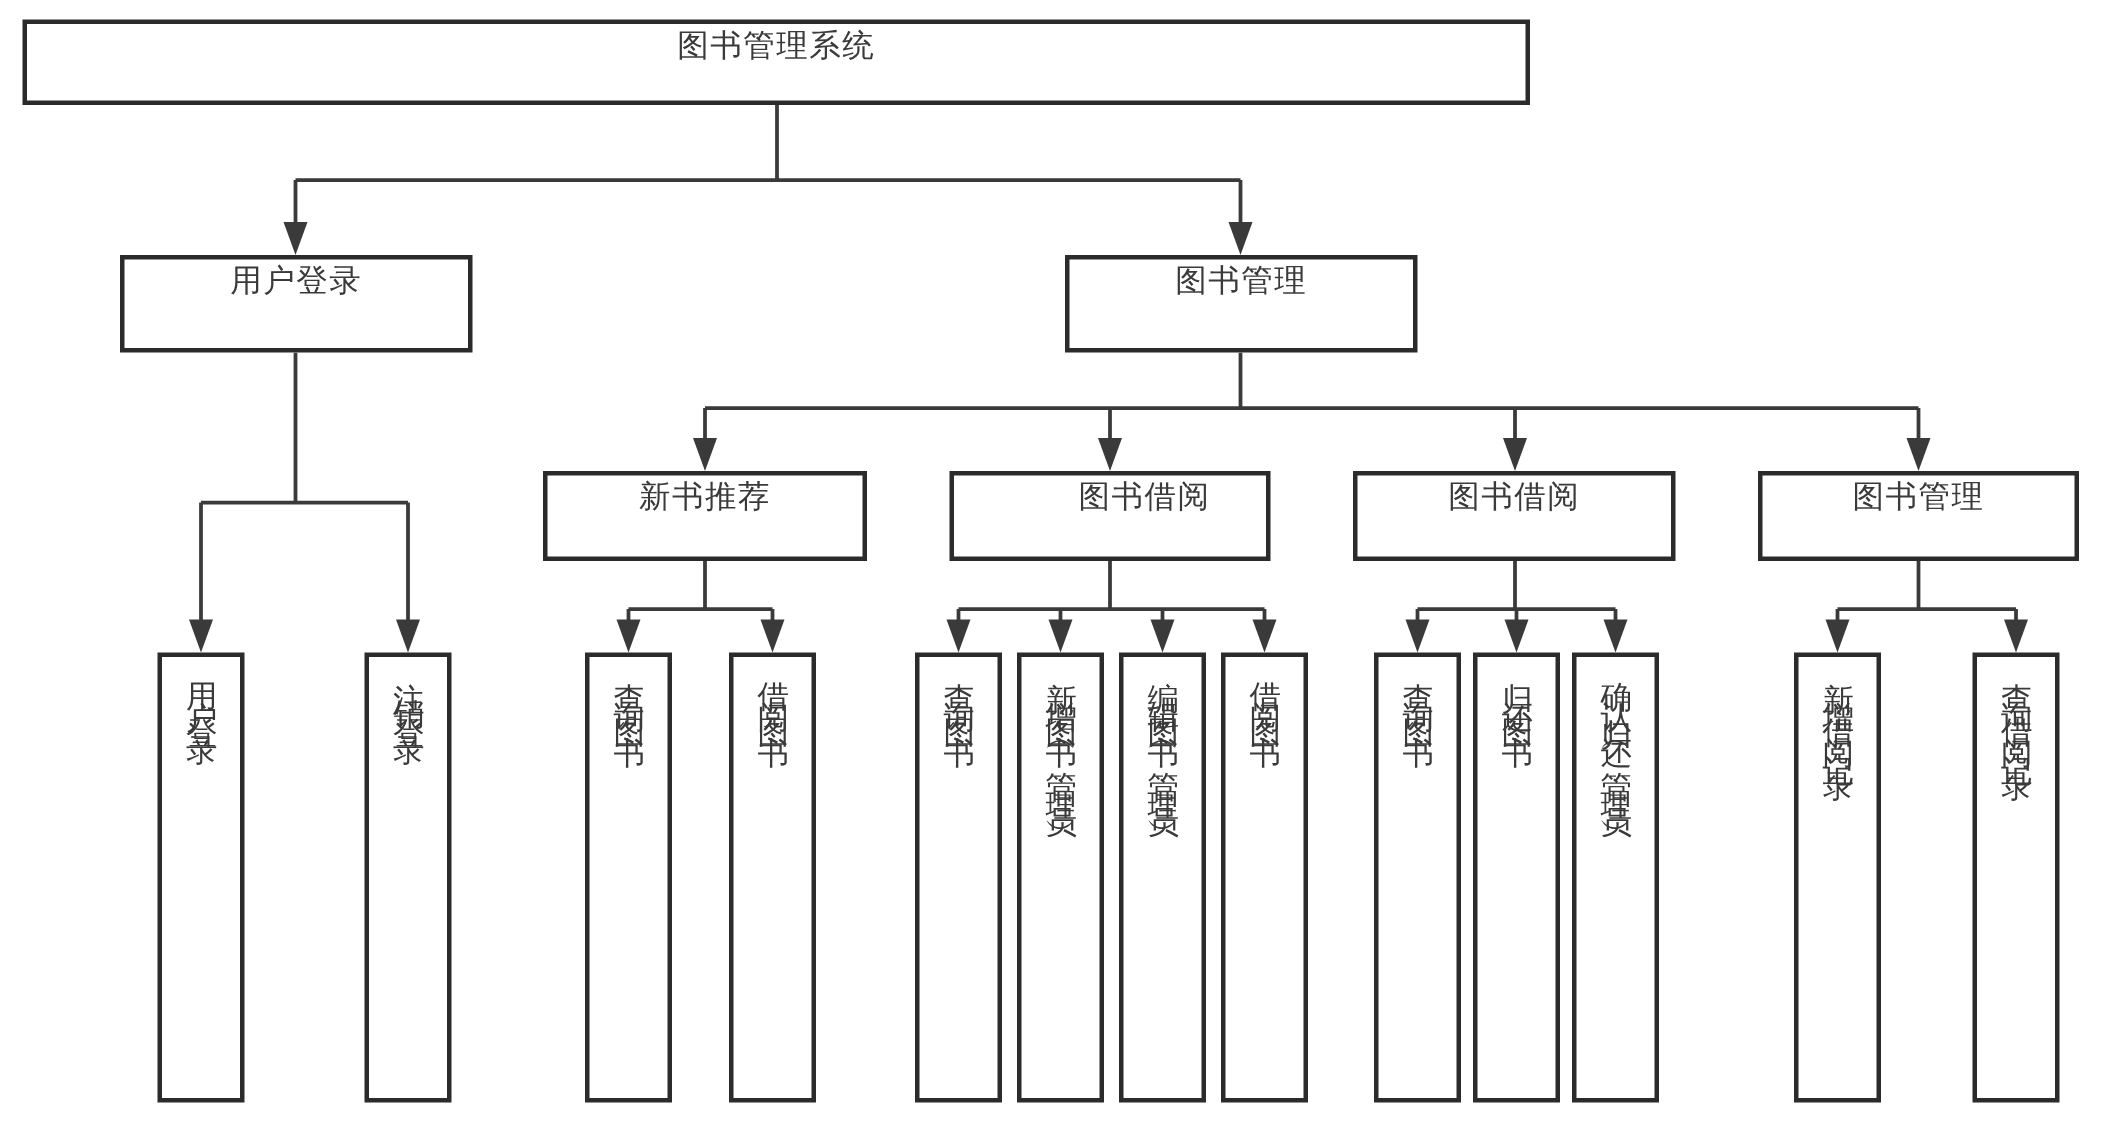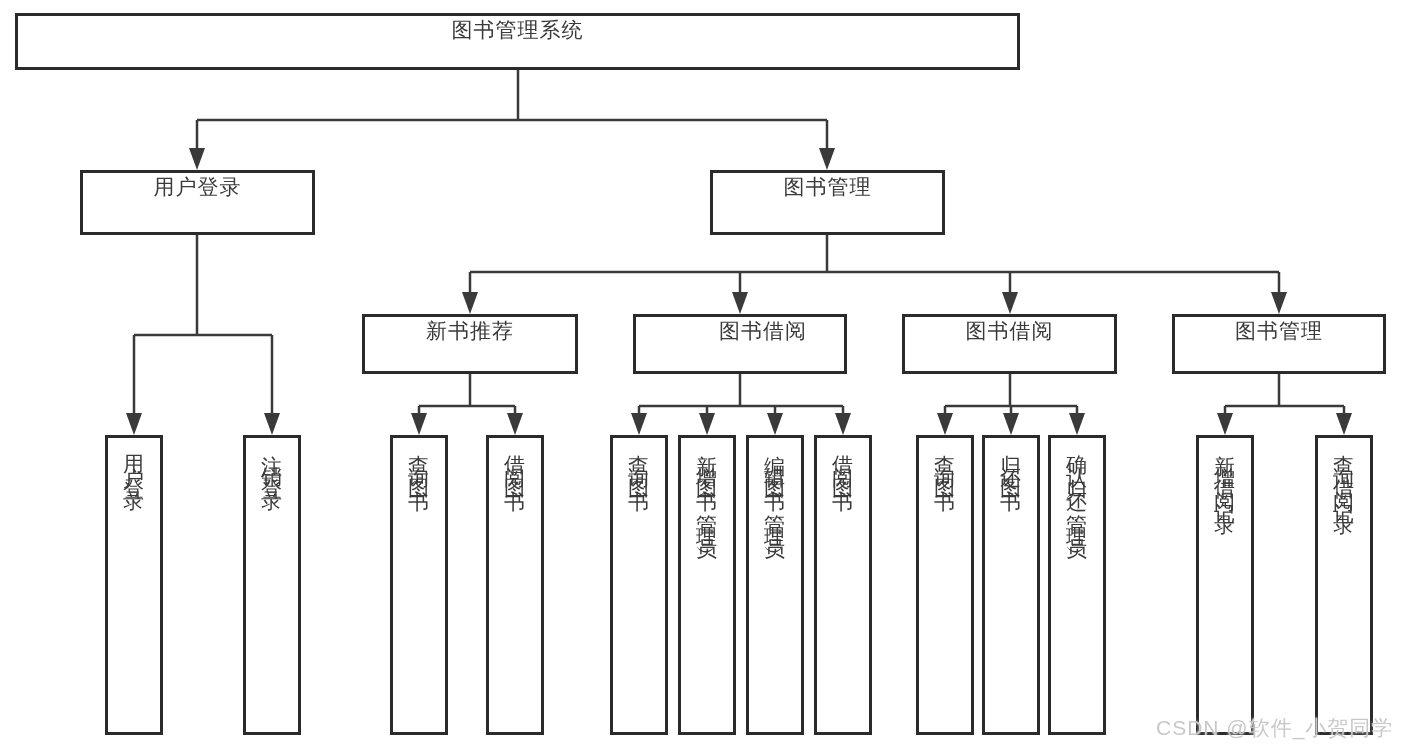--- a/index.html
+++ b/index.html
@@ -165,15 +165,14 @@
     <span class="label">确认归还（管理员）</span>
   </div>
 
   <div class="node v" style="left:1196px; top:435px; width:58px; height:300px;">
     <span class="label">新增借阅记录</span>
   </div>
   <div class="node v" style="left:1315px; top:435px; width:58px; height:300px;">
     <span class="label">查询借阅记录</span>
   </div>
 
-  <div class="watermark">CSDN @软件_小贺同学</div>
 
 </div>
 
 </body></html>

